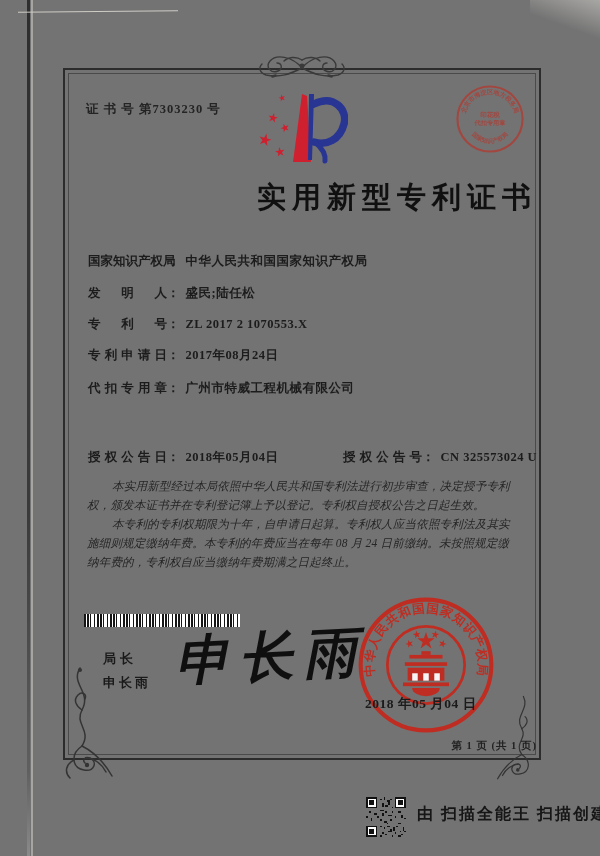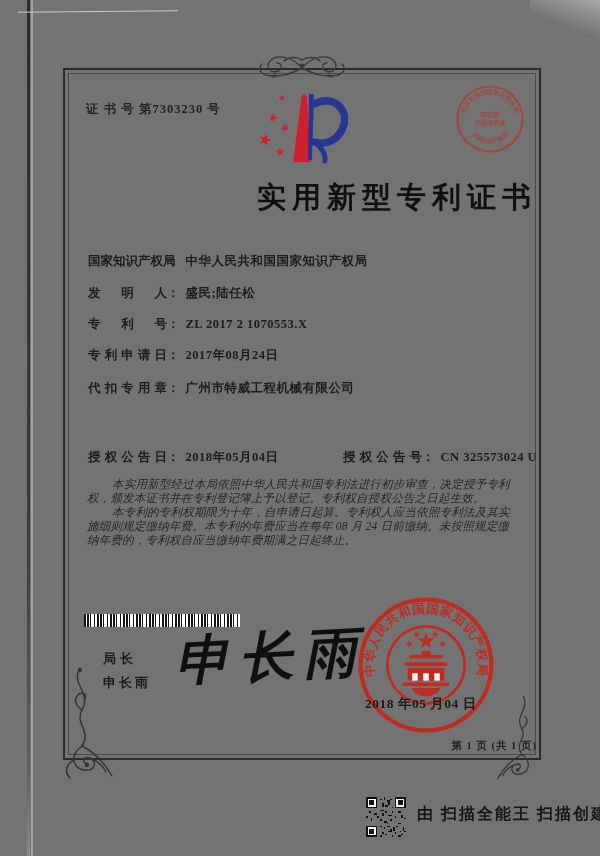--- a/index.html
+++ b/index.html
@@ -19,21 +19,21 @@
   .logo{position:absolute;left:252px;top:88px;width:96px;height:84px;}
   .tax-seal{position:absolute;left:455px;top:84px;width:70px;height:70px;opacity:.88;}
   .title{position:absolute;left:63px;top:178px;width:474px;text-align:right;font-size:29px;font-weight:700;
     letter-spacing:6px;color:#101010;white-space:nowrap;}
   .frow{position:absolute;left:88px;font-size:12.5px;font-weight:700;color:#1c1c1c;white-space:nowrap;line-height:16px;}
   .flabel{display:inline-block;width:79px;text-align:justify;text-align-last:justify;}
   .fcolon{margin-right:6px;}
   .fvalue{letter-spacing:.5px;}
   .fwrap{display:block;margin-left:92px;letter-spacing:.5px;}
   .fpair2{position:absolute;left:255px;top:0;}
-  .paras{position:absolute;left:87px;top:477px;width:427px;font-size:11.5px;line-height:14px;
+  .paras{position:absolute;left:87px;top:477px;width:427px;font-size:11.5px;line-height:19px;
     font-style:italic;font-weight:500;letter-spacing:.2px;color:#262626;}
   .paras p{margin:0;text-indent:25px;}
   .barcode{position:absolute;left:84px;top:614px;width:156px;height:13px;
     background:repeating-linear-gradient(90deg,#151515 0 2px,#fff 2px 3px,#151515 3px 5px,#fff 5px 6px,#151515 6px 7px,#fff 7px 10px,#151515 10px 11px,#fff 11px 13px);}
   .officer-title{position:absolute;left:103px;top:650px;font-size:13px;font-weight:700;letter-spacing:4px;color:#1a1a1a;}
   .officer-name{position:absolute;left:103px;top:674px;font-size:13px;font-weight:700;letter-spacing:3px;color:#1a1a1a;}
   .signature{position:absolute;left:175px;top:621px;font-size:54px;font-style:italic;font-weight:600;
     letter-spacing:10px;transform:rotate(-3deg);color:#0f0f0f;white-space:nowrap;}
   .big-seal{position:absolute;left:357px;top:596px;width:138px;height:138px;opacity:.93;}
   .seal-date{position:absolute;left:365px;top:695px;font-size:13.5px;font-weight:700;letter-spacing:.5px;color:#1b1b1b;white-space:nowrap;text-align:right;}

